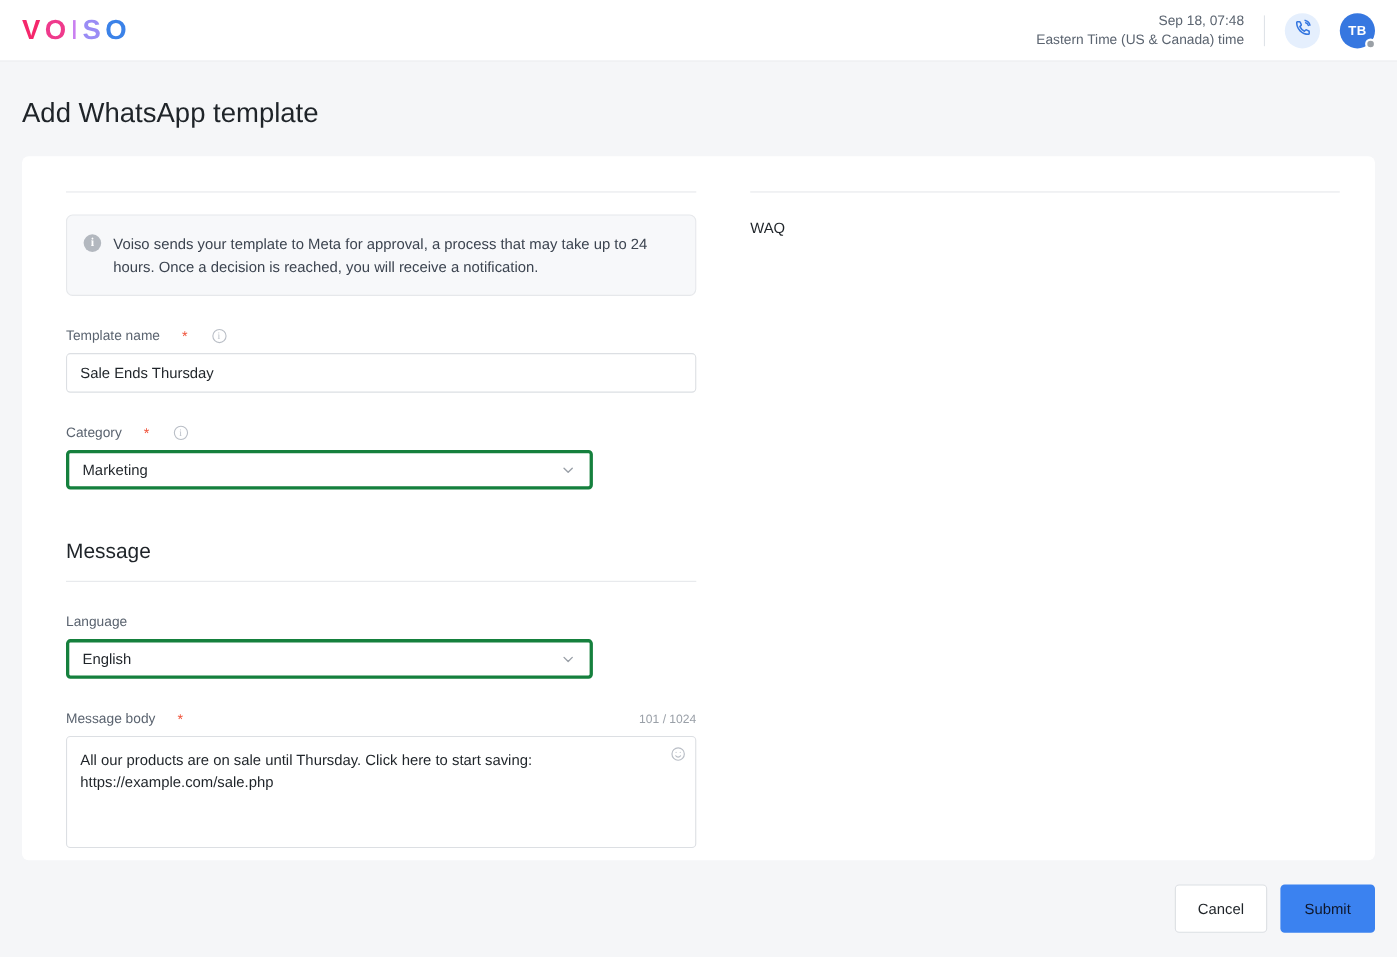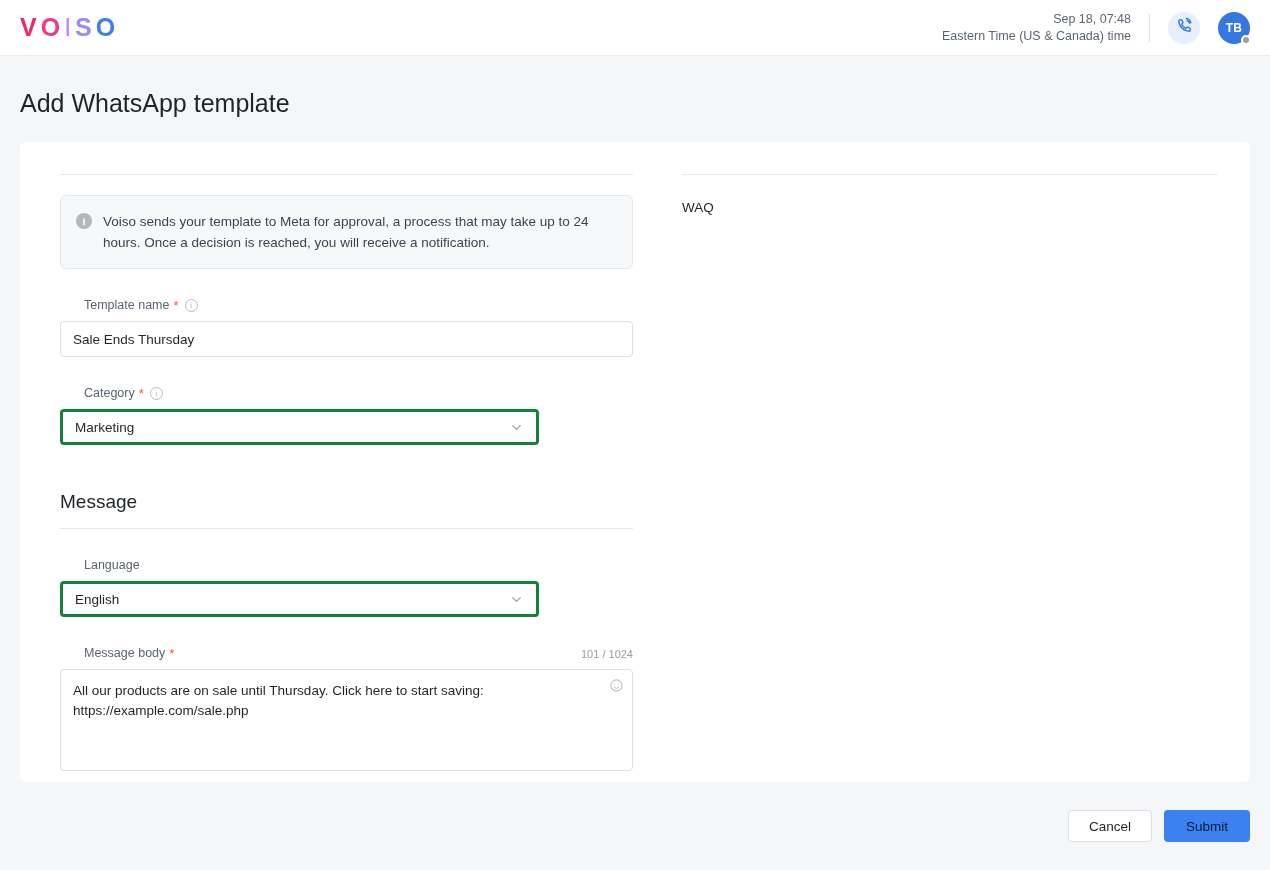--- a/index.html
+++ b/index.html
@@ -143,23 +143,22 @@
     font-size: 13.5px; color: #3c4450; line-height: 21px; max-width: 516px;
   }
 
   
   .field { margin-top: 28px; width: 573px; }
   .field-label-row {
     display: flex; align-items: center; justify-content: space-between;
     margin-bottom: 7px;
   }
   .field-label {
-    font-size: 12.5px; color: #5b6470; display: flex; align-items: center; gap: 4px;
+    font-size: 12.5px; color: #5b6470; display: flex; align-items: center; gap: 20px;
     line-height: 17px;
-    margin-left: 24px;
   }
   .req { color: #f0553d; font-size: 13px; line-height: 13px; }
   .tip-icon {
     width: 13px; height: 13px; border-radius: 50%;
     border: 1px solid #b9bec6; color: #b9bec6;
     font-size: 9px; display: inline-flex; align-items: center; justify-content: center;
     font-family: "Liberation Serif", serif; cursor: pointer; margin-left: 2px;
   }
   .counter { font-size: 11px; color: #9aa0a8; }
 
@@ -208,21 +207,21 @@
 
   
   .footer {
     position: absolute;
     left: 0; right: 0; bottom: 0;
     height: 88px;
     display: flex; align-items: center; justify-content: flex-end;
     padding-right: 20px; gap: 12px;
   }
   .btn {
-    height: 32px; border-radius: 4px;
+    height: 44px; border-radius: 4px;
     font-size: 13.5px; cursor: pointer;
     display: flex; align-items: center; justify-content: center;
     font-family: "Liberation Sans", sans-serif;
   }
   .btn-cancel {
     background: #fff; color: #1f2429;
     border: 1px solid #dcdfe3; padding: 0 20px;
   }
   .btn-submit {
     background: #3b82f0; color: #0f172a; border: none; padding: 0 22px; text-align: center;

